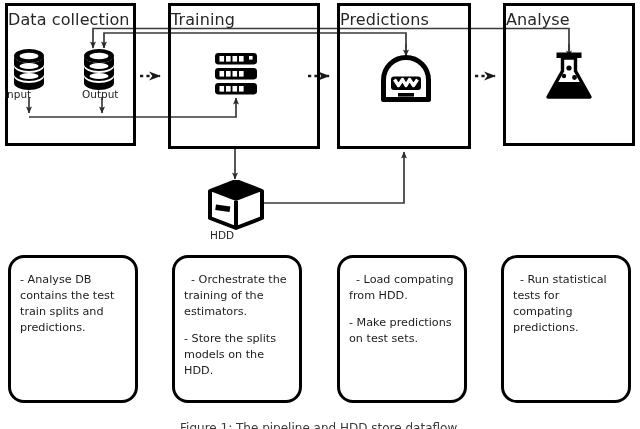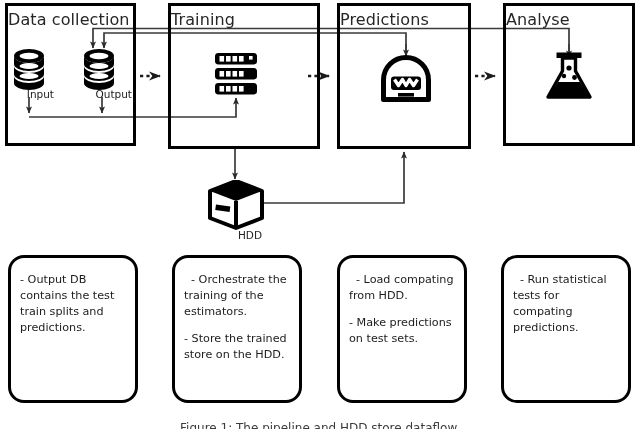--- a/index.html
+++ b/index.html
@@ -50,21 +50,21 @@
   }
   .note-box p {
     margin: 0 0 11px 0;
   }
   .note-box p:last-child { margin-bottom: 0; }
   .note-box p.first-indent { text-indent: 7px; }
   .icon-label {
     position: absolute;
     font-size: 10.5px;
     color: #222;
-    text-align: right;
+    text-align: left;
     white-space: nowrap;
   }
   .svg-layer {
     position: absolute;
     left: 0; top: 0;
     width: 640px;
     height: 429px;
     pointer-events: none;
   }
   .caption {
@@ -222,26 +222,26 @@
 
   <svg style="position:absolute; left:208px; top:180px; width:56px; height:50px;" viewBox="0 0 56 50" xmlns="http://www.w3.org/2000/svg">
     <path d="M28,1 L54,11 L54,38 L28,48 L2,38 L2,11 z" fill="none" stroke="#000" stroke-width="4" stroke-linejoin="round"></path>
     <path d="M28,1 L54,11 L28,21 L2,11 z" fill="#000"></path>
     <path d="M28,21 L28,48" stroke="#000" stroke-width="4"></path>
     <rect x="8" y="24.5" width="14.5" height="5.5" fill="#000" transform="rotate(8 8 24.5)"></rect>
   </svg>
   <div class="icon-label" style="left:210px; top:229px; width:52px;">HDD</div>
 
   <div class="note-box" style="left:8px; top:255px; width:130px; height:148px;">
-    <p>- Output DB contains the test train splits and predictions.</p>
+    <p>- Analyse DB contains the test train splits and predictions.</p>
   </div>
 
   <div class="note-box" style="left:172px; top:255px; width:130px; height:148px;">
     <p class="first-indent">- Orchestrate the training of the estimators.</p>
-    <p>- Store the trained store on the HDD.</p>
+    <p>- Store the splits models on the HDD.</p>
   </div>
 
   <div class="note-box" style="left:337px; top:255px; width:130px; height:148px;">
     <p class="first-indent">- Load compating from HDD.</p>
     <p>- Make predictions on test sets.</p>
   </div>
 
   <div class="note-box" style="left:501px; top:255px; width:130px; height:148px;">
     <p class="first-indent">- Run statistical tests for compating predictions.</p>
   </div>

